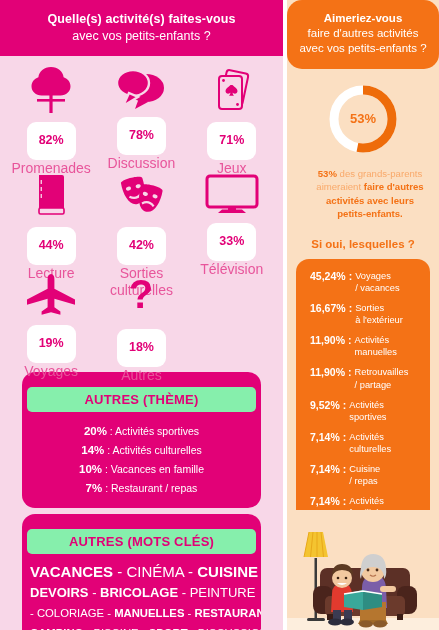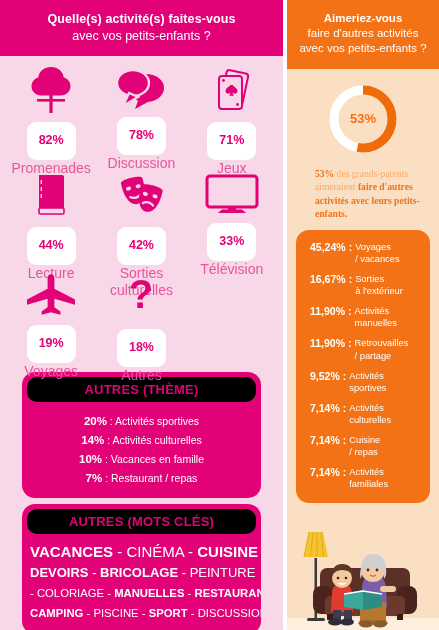--- a/index.html
+++ b/index.html
@@ -49,22 +49,22 @@
   
   .pcard {
     margin: 6px 22px 0 22px;
     background:#e20177;
     border-radius: 13px;
     padding-bottom: 11px;
     overflow:hidden;
   }
   .pcard-title-wrap { padding: 5px 5px 0 5px; }
   .pcard-title {
-    background:#000000; color:#e20177; font-weight:bold; font-size:13px;
-    text-align:center; border-radius: 10px; padding: 5px 0 5px 0; letter-spacing:.2px;
+    background:#86efac; color:#e20177; font-weight:bold; font-size:13px;
+    text-align:center; border-radius: 5px; padding: 5px 0 5px 0; letter-spacing:.2px;margin-top:10px;
   }
   .theme-list { padding: 9px 0 0 0; }
   .theme-row { text-align:center; color:#ffffff; font-size:10.5px; line-height:1.05; padding: 3.5px 0; }
   .theme-row b { font-size: 11.5px; font-weight:bold; }
 
   .kw-body { padding: 9px 8px 0 8px; text-align:center; color:#ffffff; }
   .kw-line { line-height: 1.18; margin-bottom: 1px; white-space:nowrap; }
   .kw-line span { white-space: nowrap; }
   .kw-b { font-weight: bold; }
   .kw-n { font-weight: normal; }
@@ -74,37 +74,36 @@
 
   
   .col-right {
     width: 156px; height: 630px; flex: 0 0 156px;
     background: #fbdfc2;
     position: relative;
     border-left: 4px solid #ffffff;
   }
   .hdr-orange {
     background: #f47216; color:#ffffff; text-align:center;
-    padding: 11px 8px 12px 8px; line-height: 1.32;
+    padding: 11px 8px 12px 8px; line-height: 1.32; border-radius: 15px;
   }
   .hdr-orange .l1 { font-size: 11.5px; font-weight:bold; }
   .hdr-orange .l2 { font-size: 11.5px; font-weight: normal; }
 
   .donut-wrap { display:flex; justify-content:center; padding-top: 13px; }
   .donut { position: relative; width: 74px; height: 74px; }
   .donut svg { display:block; }
   .donut-label {
     position:absolute; inset:0; display:flex; align-items:center; justify-content:center;
     color:#f47216; font-weight:bold; font-size:13px;
   }
 
   .orange-para {
-    color:#f9a96a; font-size:9.6px; line-height:1.42;
+    color:#f9a96a; font-size:9.6px; text-align:center; line-height:1.42;
     padding: 11px 14px 0 28px;
-    font-family: Liberation Serif, serif;
   }
   .orange-para b { color:#f47216; font-weight:bold; }
 
   .si-oui {
     color:#f47216; font-weight:bold; font-size:11.5px; text-align:center;
     padding-top: 17px;
   }
 
   .ocard {
     margin: 9px 9px 0 9px; background:#f47216; border-radius: 13px;
@@ -288,20 +287,21 @@
           <circle id="donut-arc" cx="37" cy="37" r="29" fill="none" stroke="#ee6c0a" stroke-width="9" stroke-dasharray="96.57255817135025 182.212373908208" transform="rotate(-90 37 37)"></circle>
         </svg>
         <div class="donut-label">53%</div>
       </div>
     </div>
 
     <div class="orange-para">
       <b>53%</b><span> des grands-parents aimeraient </span><b>faire d'autres activités avec leurs petits-enfants.</b>
     </div>
 
+    <div class="si-oui">Si oui, lesquelles ?</div>
 
     <div class="ocard">
       <div id="orange-list">
           <div class="orow">
             <span class="oval">45,24%</span>
             <span class="ocolon">:</span>
             <span class="olabel">Voyages<br>/ vacances</span>
           </div>
           <div class="orow">
             <span class="oval">16,67%</span>

